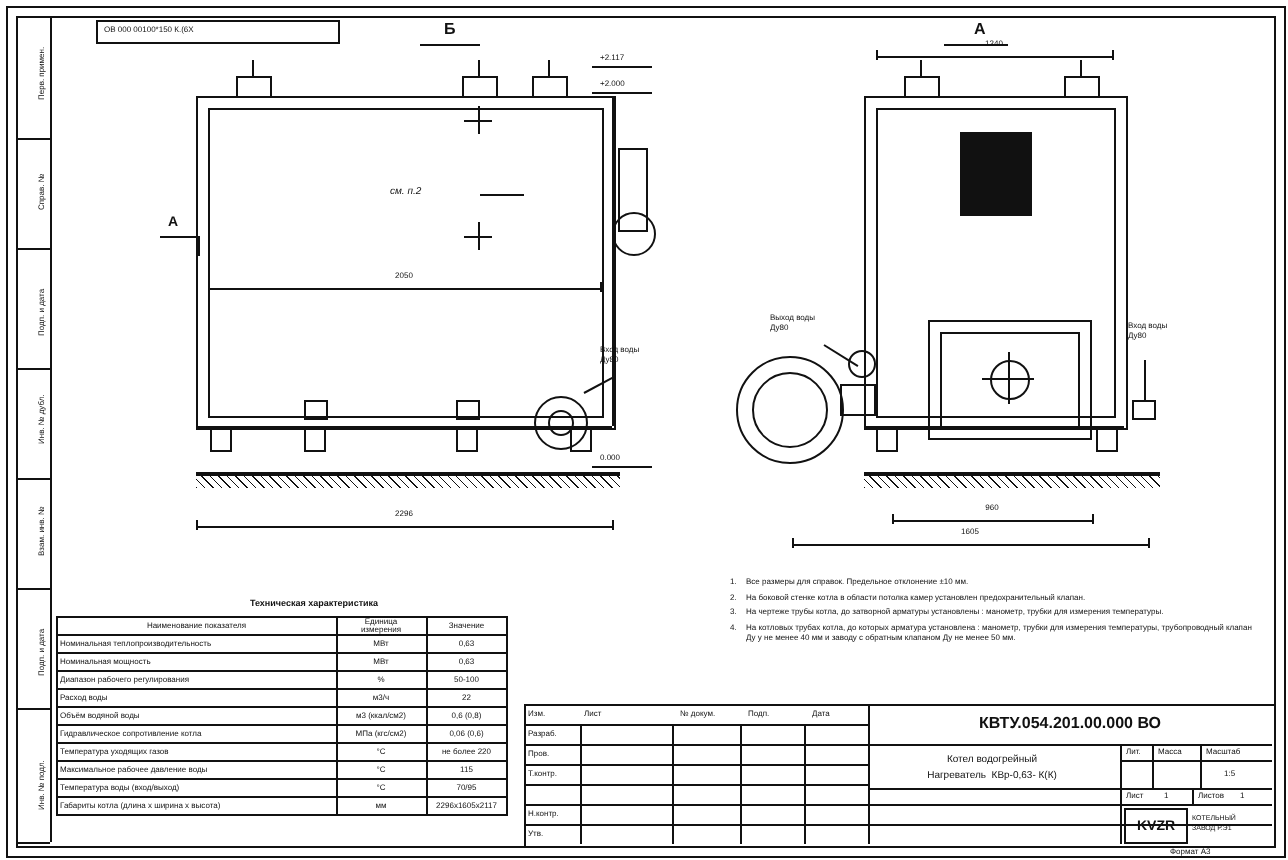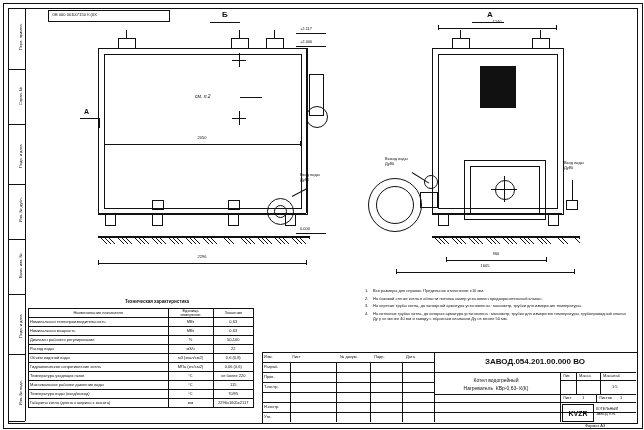--- a/index.html
+++ b/index.html
@@ -256,21 +256,21 @@
       <div style="display: flex; margin-bottom: 2px;">
         <div style="width: 8px; font-size: 4px;">4.</div>
         <div style="flex: 1 1 0%; font-size: 4px; line-height: 1.4;">На котловых трубах котла, до которых арматура установлена : манометр, трубки для измерения температуры, трубопроводный клапан  Ду у не менее 40 мм и заводу с обратным клапаном Ду не менее 50 мм.</div>
       </div>
     </div>
 
   <div class="box" style="left:262px;top:352px;width:374px;height:70px;"></div>
 
   <div class="ln h" style="left:434px;top:372px;width:202px;"></div>
   <div class="ln v" style="left:434px;top:352px;height:70px;"></div>
-  <div class="tc bold" style="left:440px;top:358px;width:190px;font-size:8px;">ЗАВОД.054.201.00.000  ВО</div>
+  <div class="tc bold" style="left:440px;top:358px;width:190px;font-size:8px;">КВТУ.054.201.00.000  ВО</div>
 
   <div class="ln h" style="left:262px;top:362px;width:172px;"></div>
   <div class="ln v" style="left:290px;top:362px;height:60px;"></div>
   <div class="ln v" style="left:336px;top:362px;height:60px;"></div>
   <div class="ln v" style="left:370px;top:362px;height:60px;"></div>
   <div class="ln v" style="left:402px;top:362px;height:60px;"></div>
   <div class="ln h" style="left:262px;top:372px;width:172px;"></div>
   <div class="ln h" style="left:262px;top:382px;width:172px;"></div>
   <div class="ln h" style="left:262px;top:392px;width:172px;"></div>
   <div class="ln h" style="left:262px;top:402px;width:172px;"></div>

